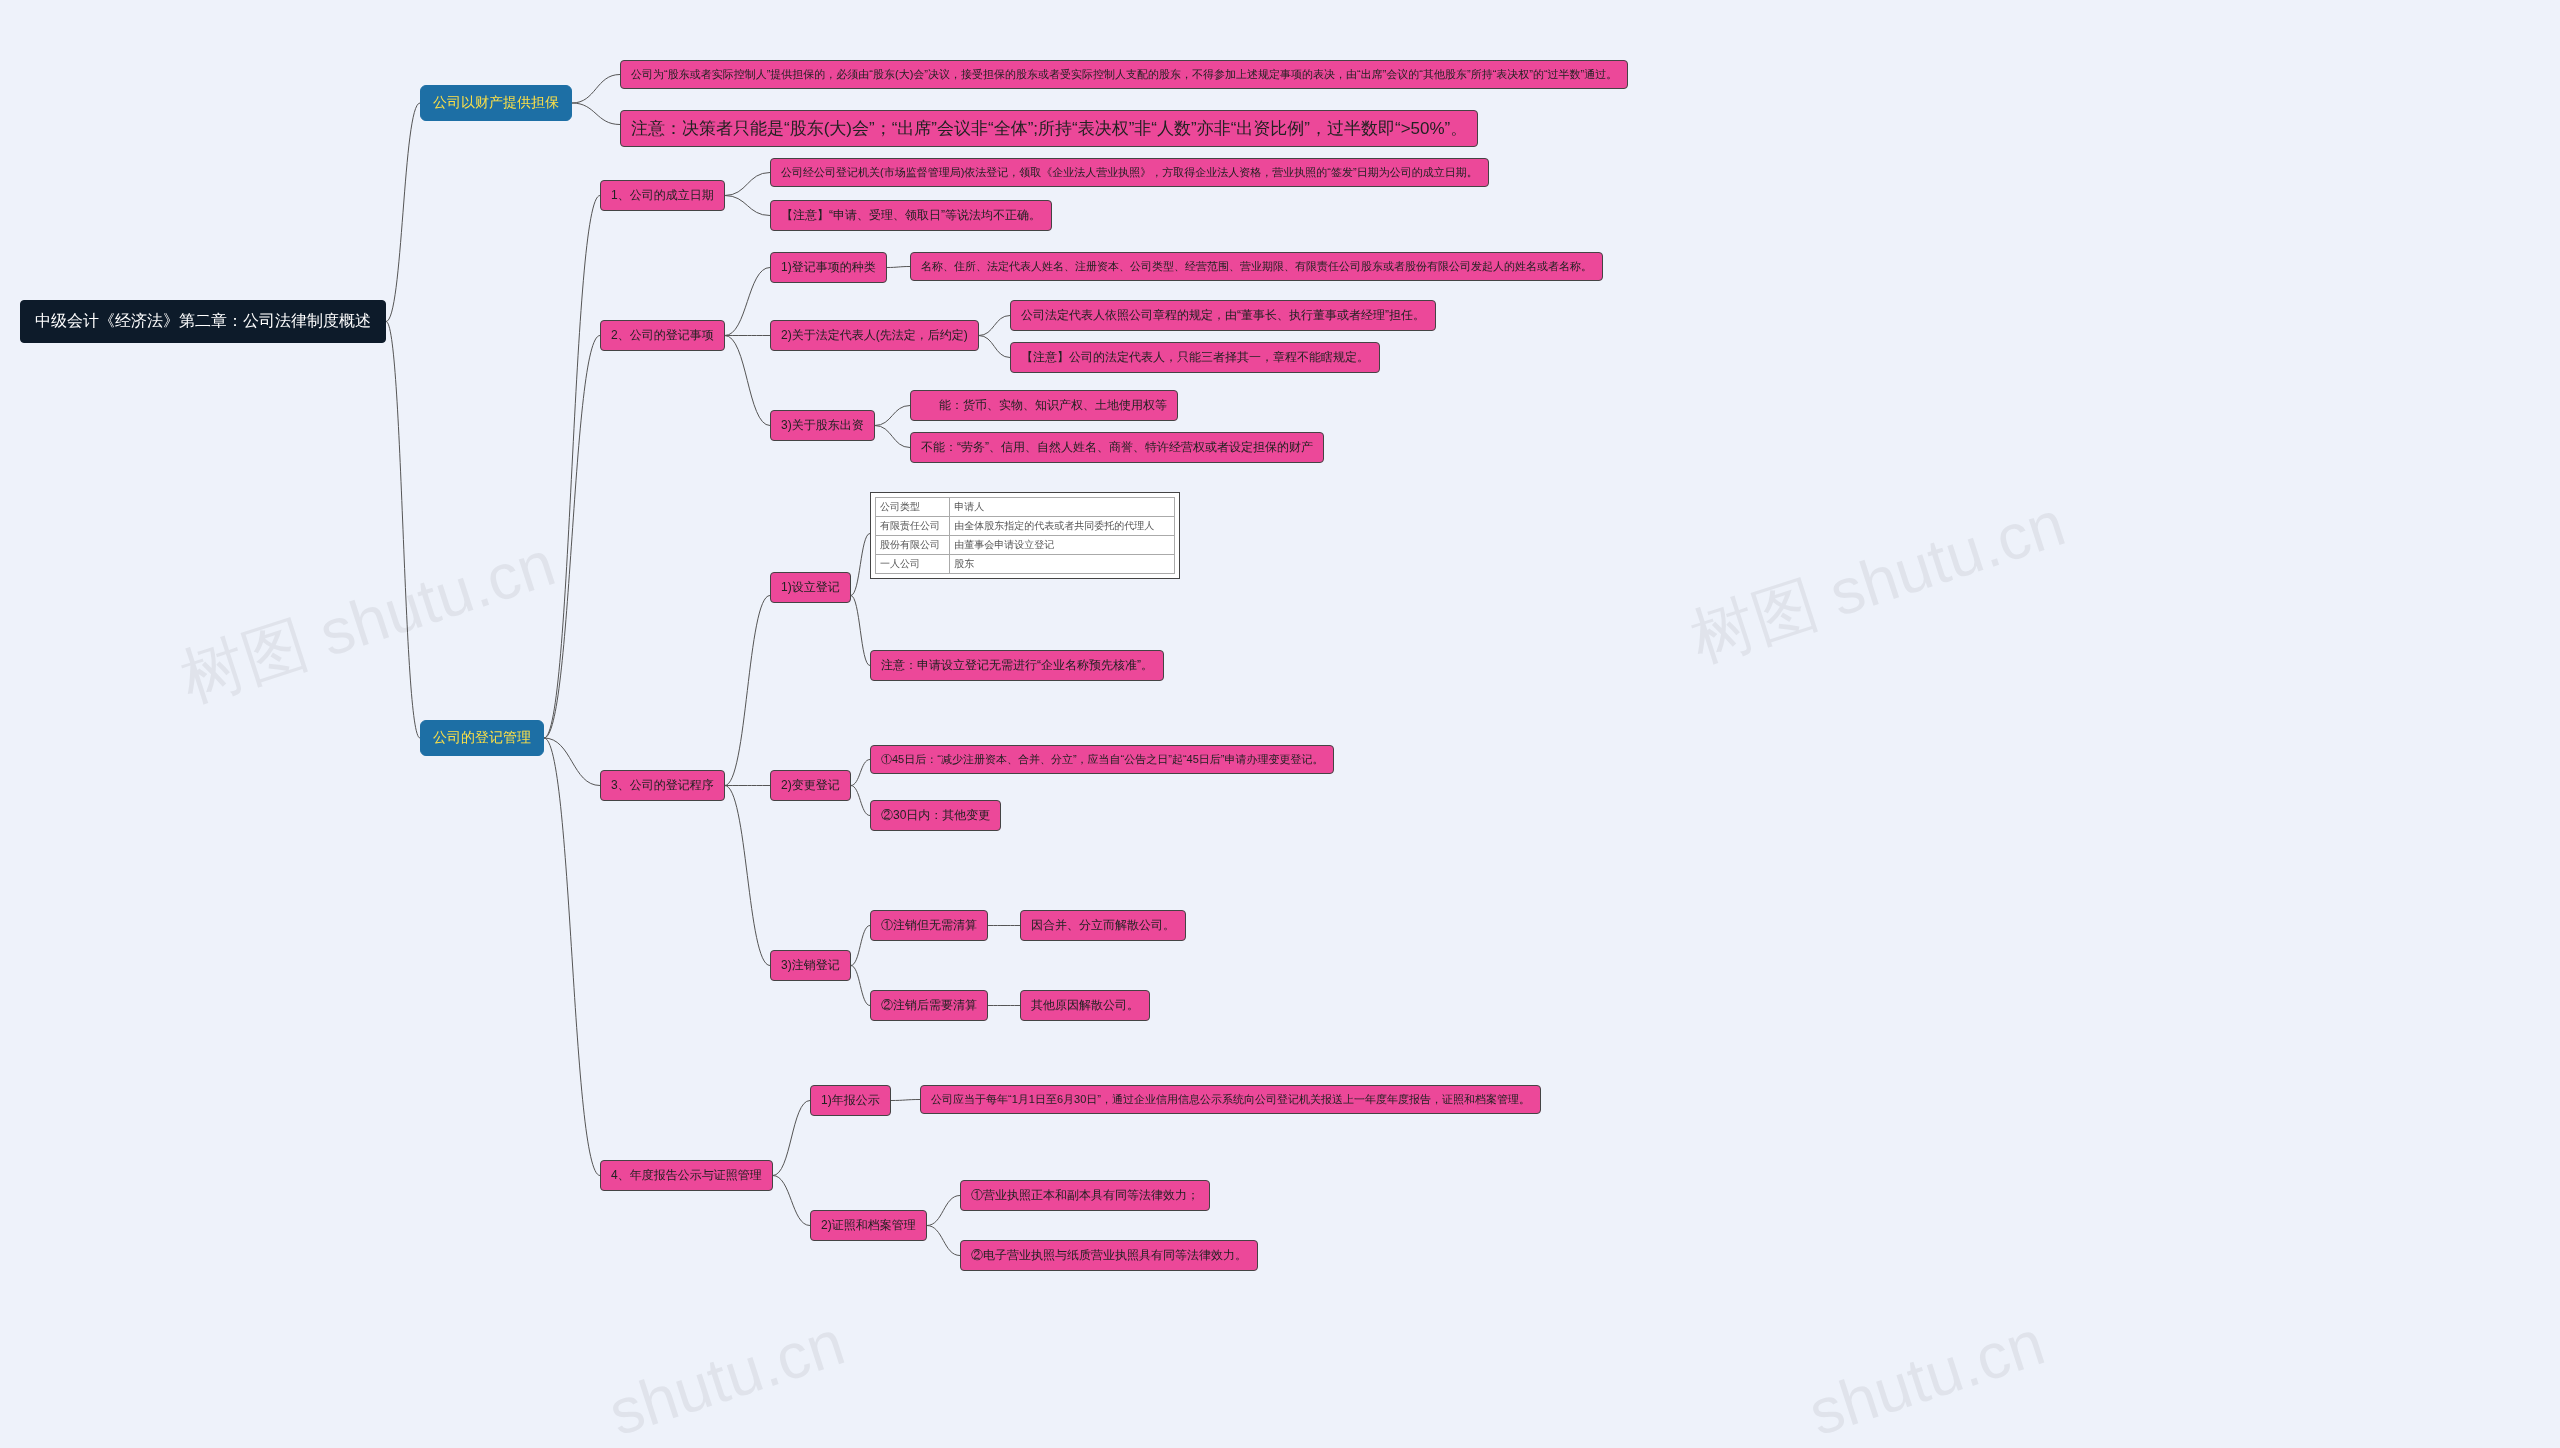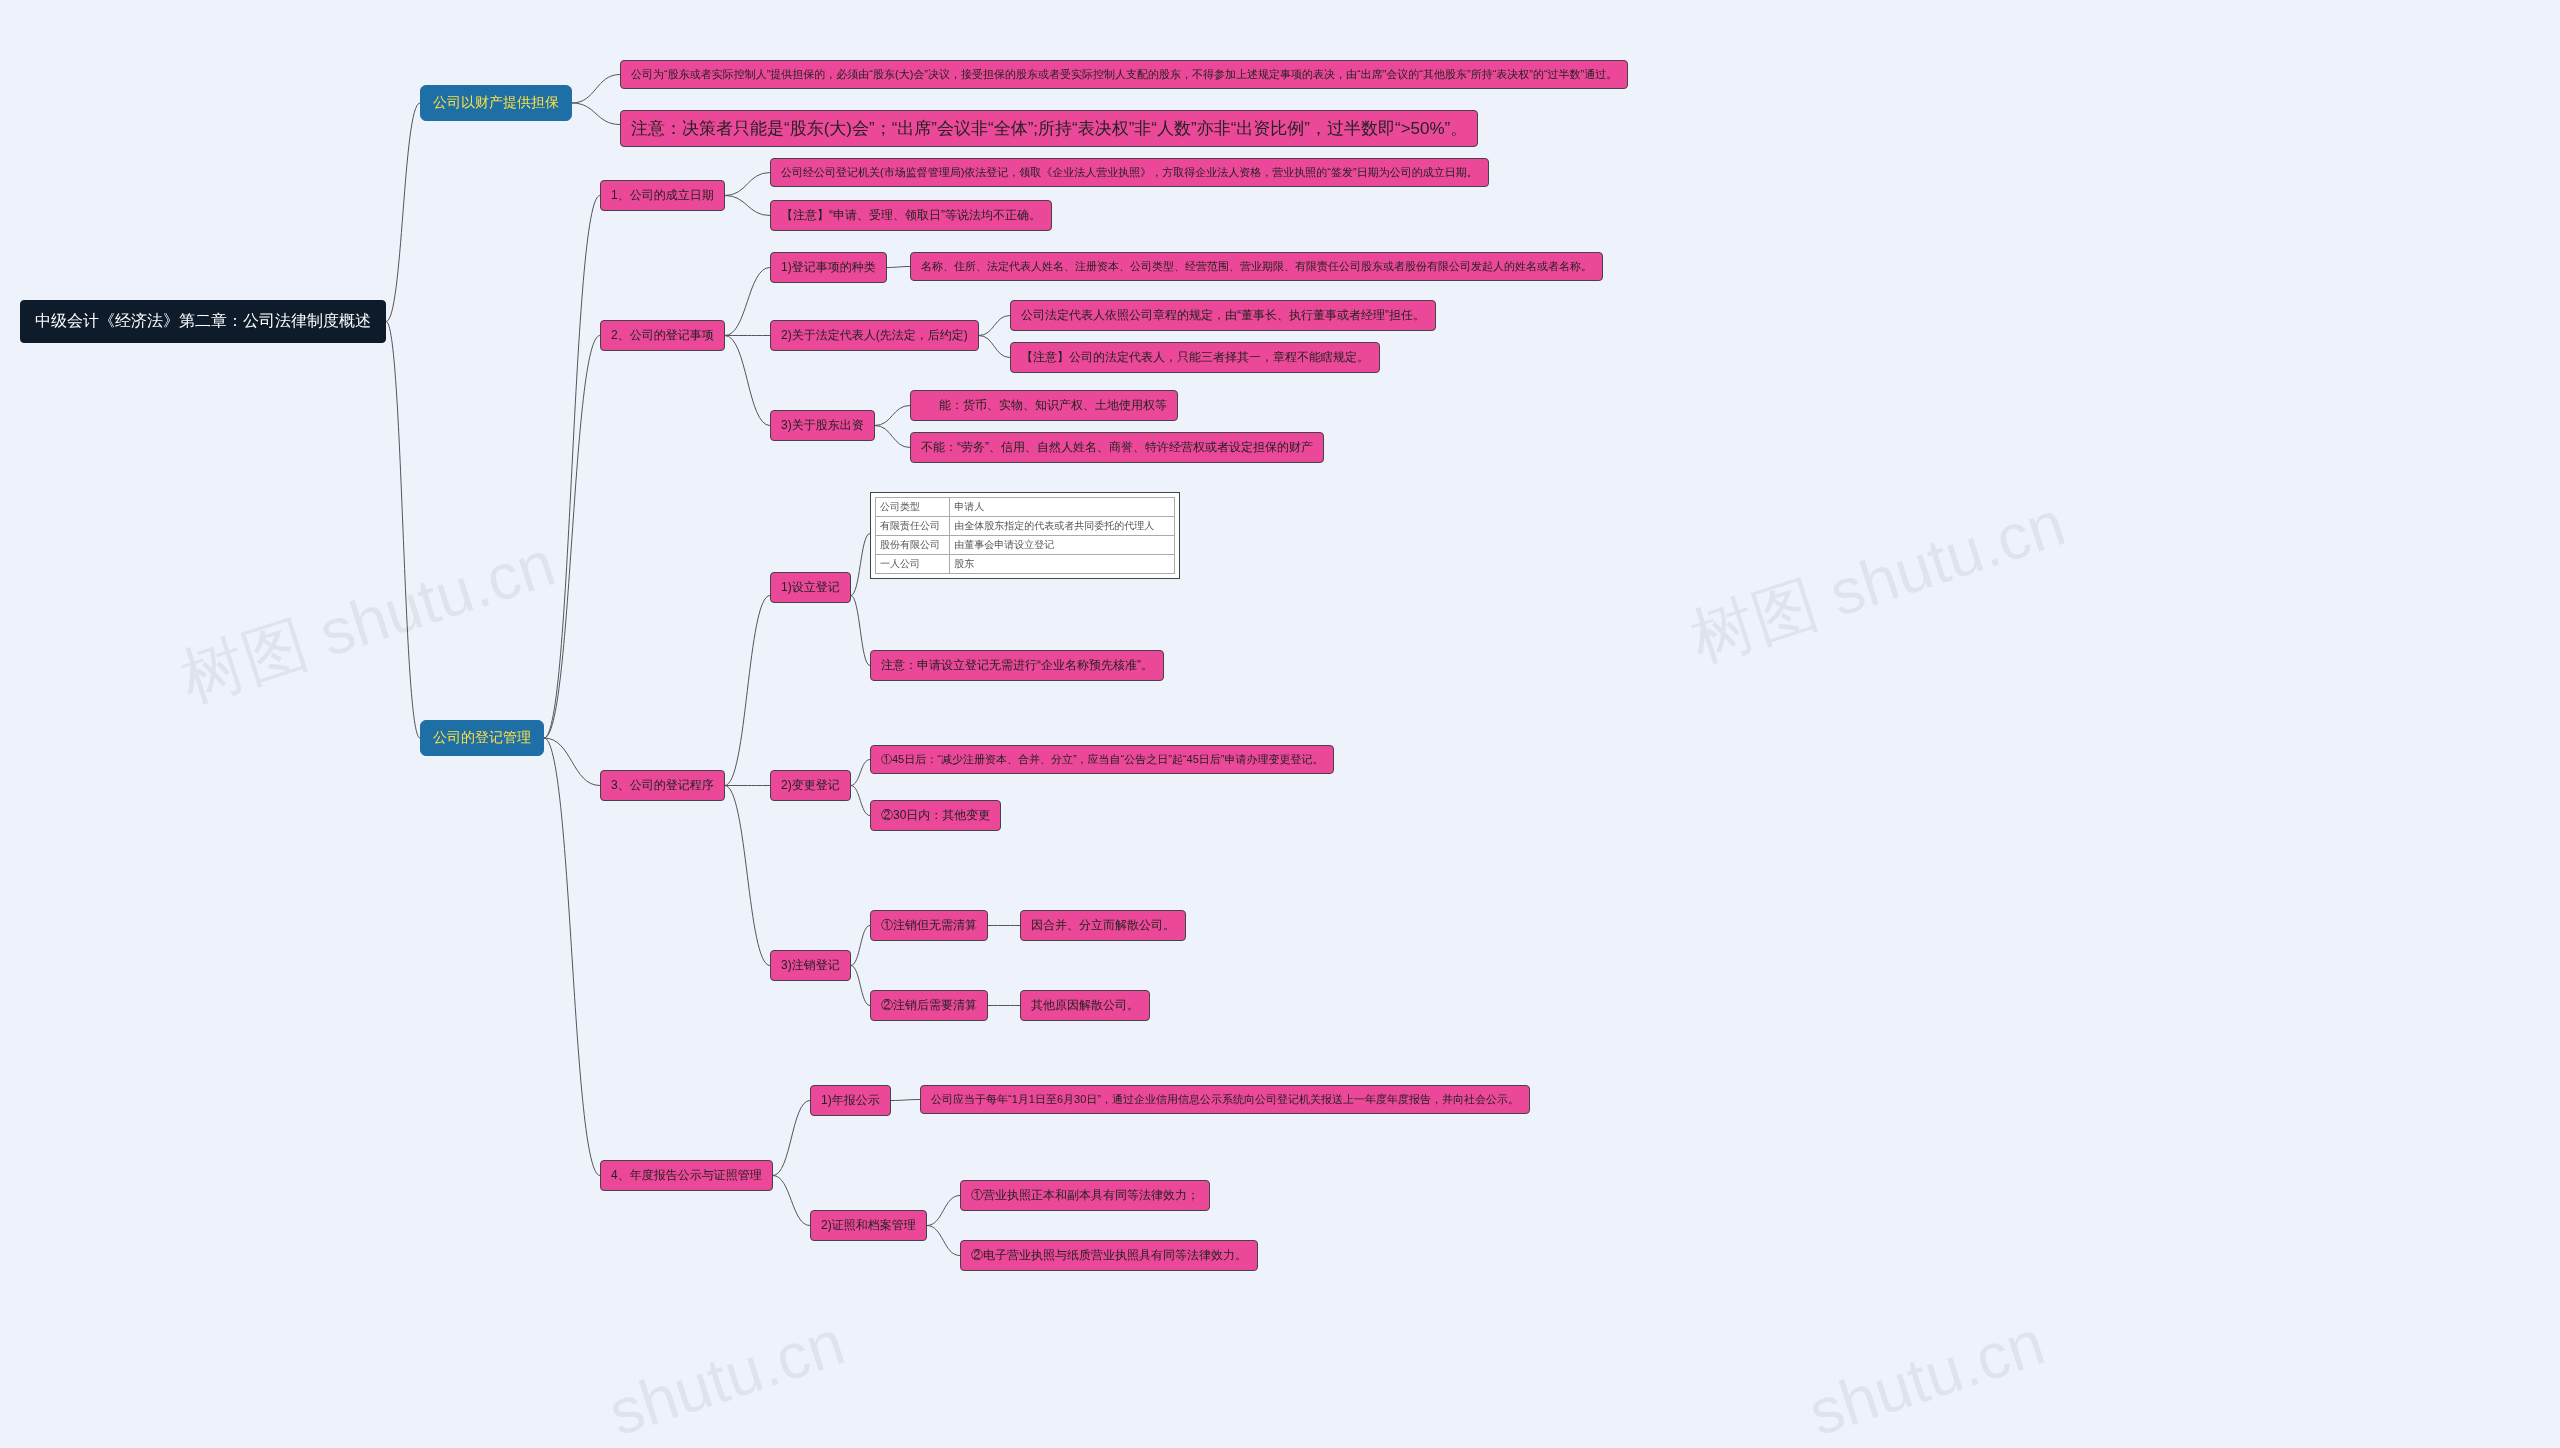--- a/index.html
+++ b/index.html
@@ -83,21 +83,21 @@
   <div id="s3bn2" class="node wide" style="top:800px;left:870px;">②30日内：其他变更</div>
 
   <div id="s3c" class="node" style="top:950px;left:770px;">3)注销登记</div>
   <div id="s3cn1" class="node" style="top:910px;left:870px;">①注销但无需清算</div>
   <div id="s3cn1d" class="node" style="top:910px;left:1020px;">因合并、分立而解散公司。</div>
   <div id="s3cn2" class="node" style="top:990px;left:870px;">②注销后需要清算</div>
   <div id="s3cn2d" class="node" style="top:990px;left:1020px;">其他原因解散公司。</div>
 
   <div id="s4" class="node" style="top:1160px;left:600px;">4、年度报告公示与证照管理</div>
   <div id="s4a" class="node" style="top:1085px;left:810px;">1)年报公示</div>
-  <div id="s4an1" class="node wide" style="top:1085px;left:920px;font-size:11px;">公司应当于每年“1月1日至6月30日”，通过企业信用信息公示系统向公司登记机关报送上一年度年度报告，并向社会公示。</div>
+  <div id="s4an1" class="node wide" style="top:1085px;left:920px;font-size:11px;">公司应当于每年“1月1日至6月30日”，通过企业信用信息公示系统向公司登记机关报送上一年度年度报告，证照和档案管理。</div>
   <div id="s4b" class="node" style="top:1210px;left:810px;">2)证照和档案管理</div>
   <div id="s4bn1" class="node wide" style="top:1180px;left:960px;">①营业执照正本和副本具有同等法律效力；</div>
   <div id="s4bn2" class="node wide" style="top:1240px;left:960px;">②电子营业执照与纸质营业执照具有同等法律效力。</div>
 
   <svg class="lines">
       <path d="M 386 321.5 C 403 321.5 403 103 420 103"></path>
       <path d="M 386 321.5 C 403 321.5 403 738 420 738"></path>
       <path d="M 572 103 C 596 103 596 74.5 620 74.5"></path>
       <path d="M 572 103 C 596 103 596 124.5 620 124.5"></path>
       <path d="M 544 738 C 572 738 572 195.5 600 195.5"></path>

